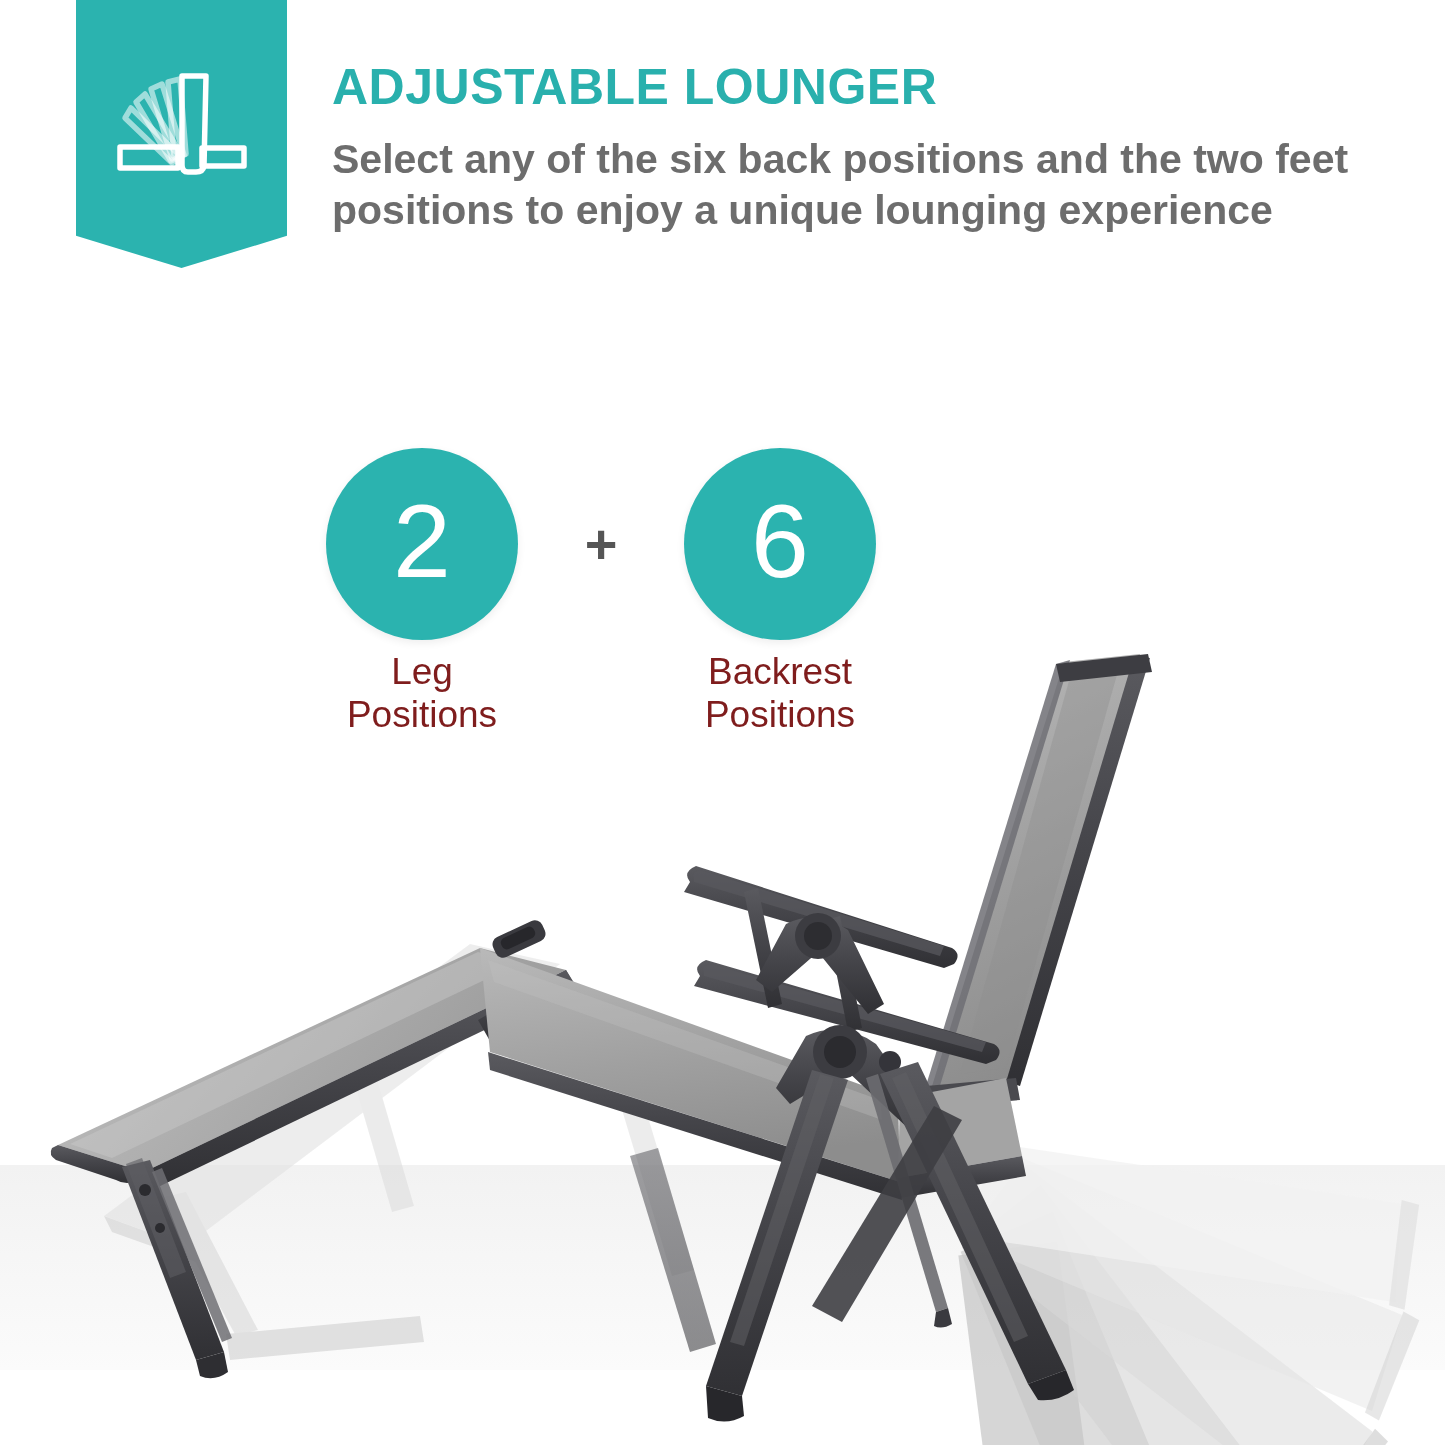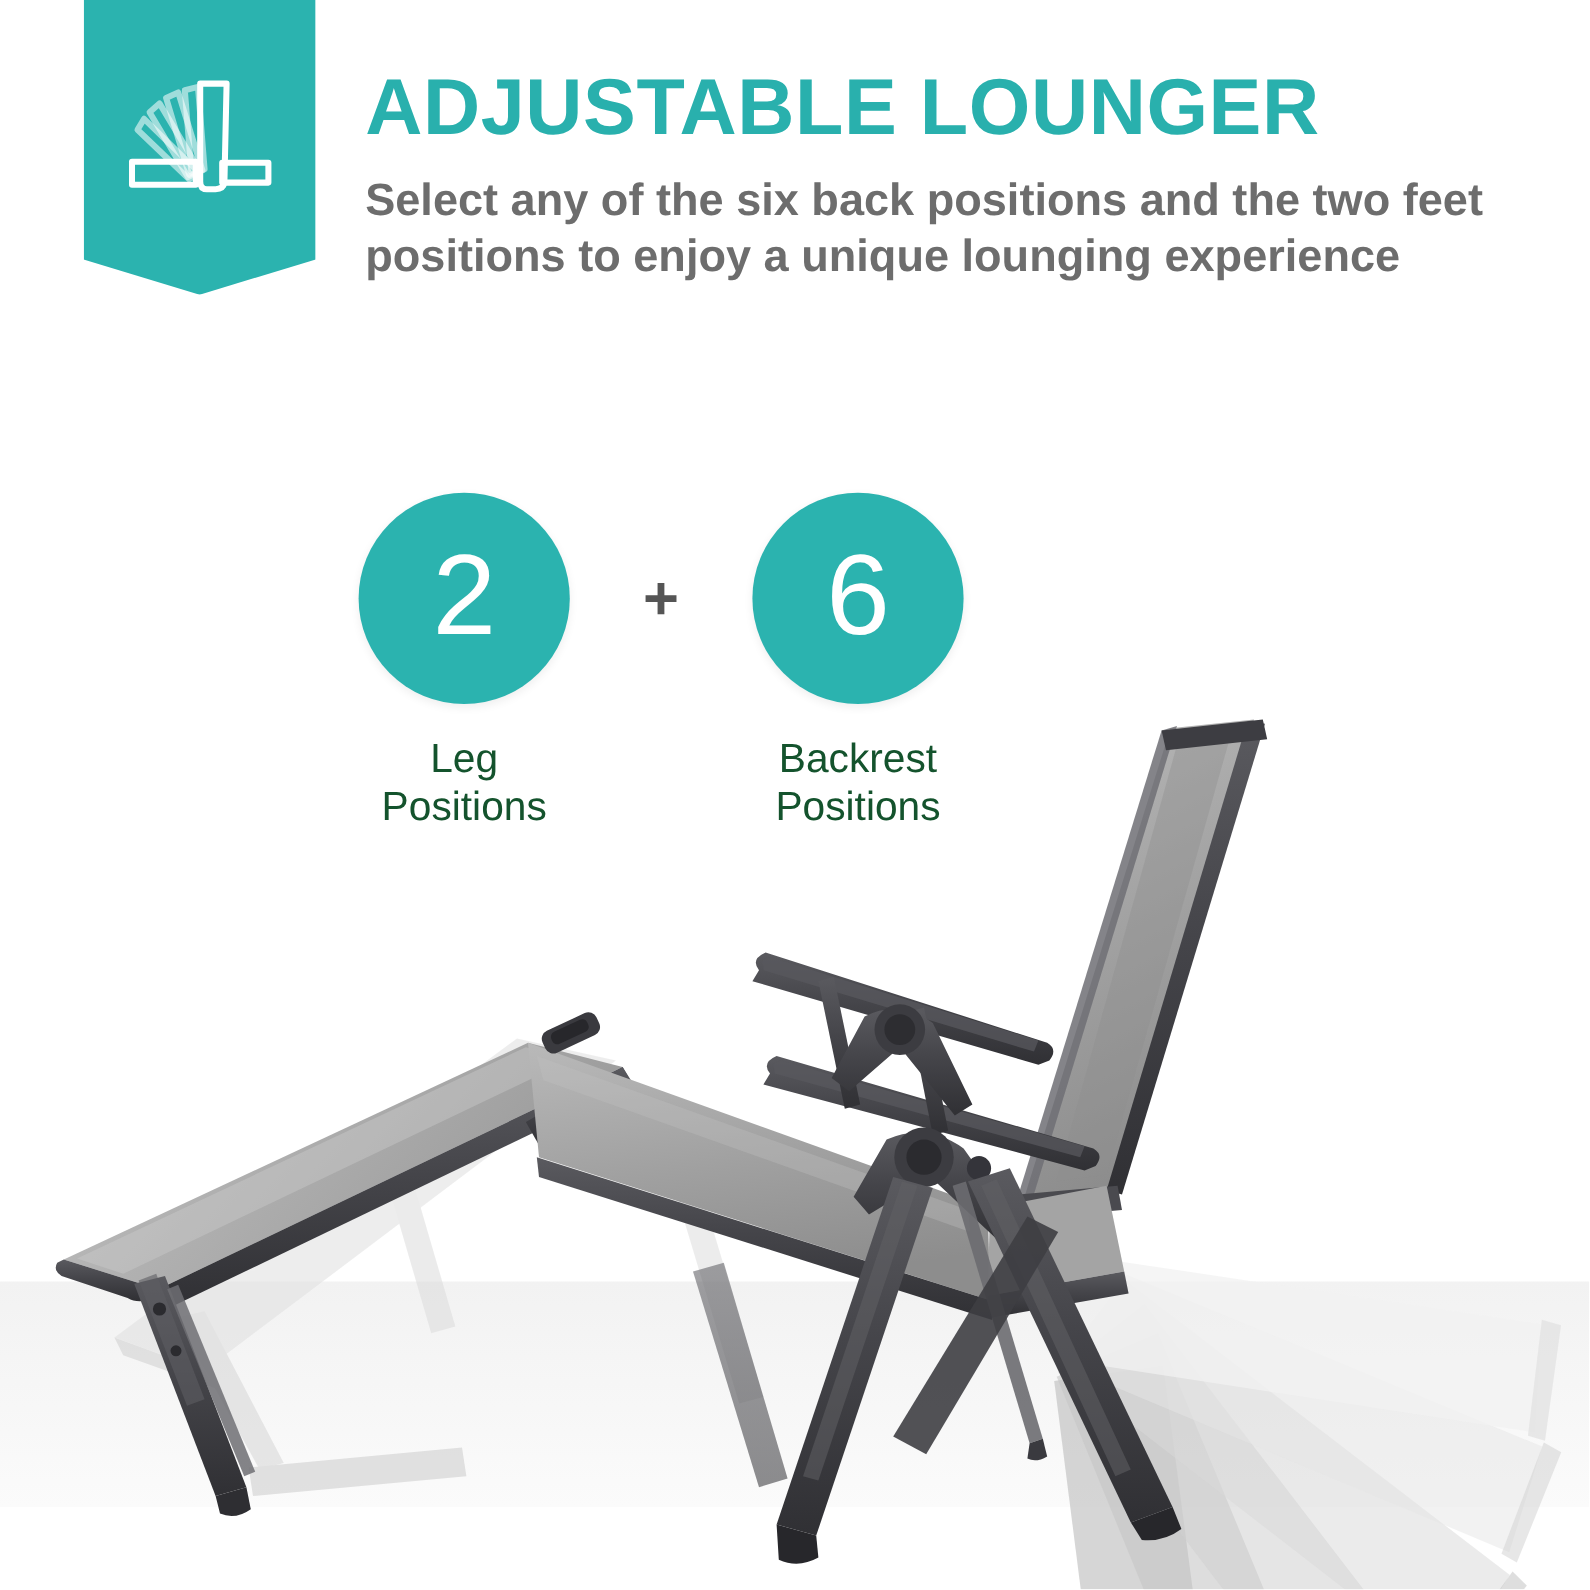--- a/index.html
+++ b/index.html
@@ -36,21 +36,21 @@
     width: 150px;
     height: 125px;
   }
   .header-text {
     position: absolute;
     left: 332px;
     top: 62px;
     width: 1060px;
   }
   .header-title {
-    font-size: 72px;
+    font-size: 50px;
     font-weight: bold;
     color: #29b0ad;
     letter-spacing: 0.5px;
     line-height: 1.0;
     margin: 0;
     white-space: nowrap;
   }
   .header-sub {
     font-size: 41px;
     color: #6d6d6d;
@@ -85,23 +85,23 @@
   }
   .stat-number {
     font-size: 104px;
     color: #ffffff;
     font-weight: normal;
     line-height: 1;
     position: relative;
     top: -3px;
   }
   .stat-label {
-    margin-top: 28px;
+    margin-top: 10px;
     font-size: 37px;
-    color: #14532d;
+    color: #7f1d1d;
     line-height: 1.17;
     text-align: center;
     white-space: pre-line;
   }
   .stat-plus {
     font-size: 56px;
     color: #555555;
     font-weight: bold;
     width: 164px;
     text-align: center;

